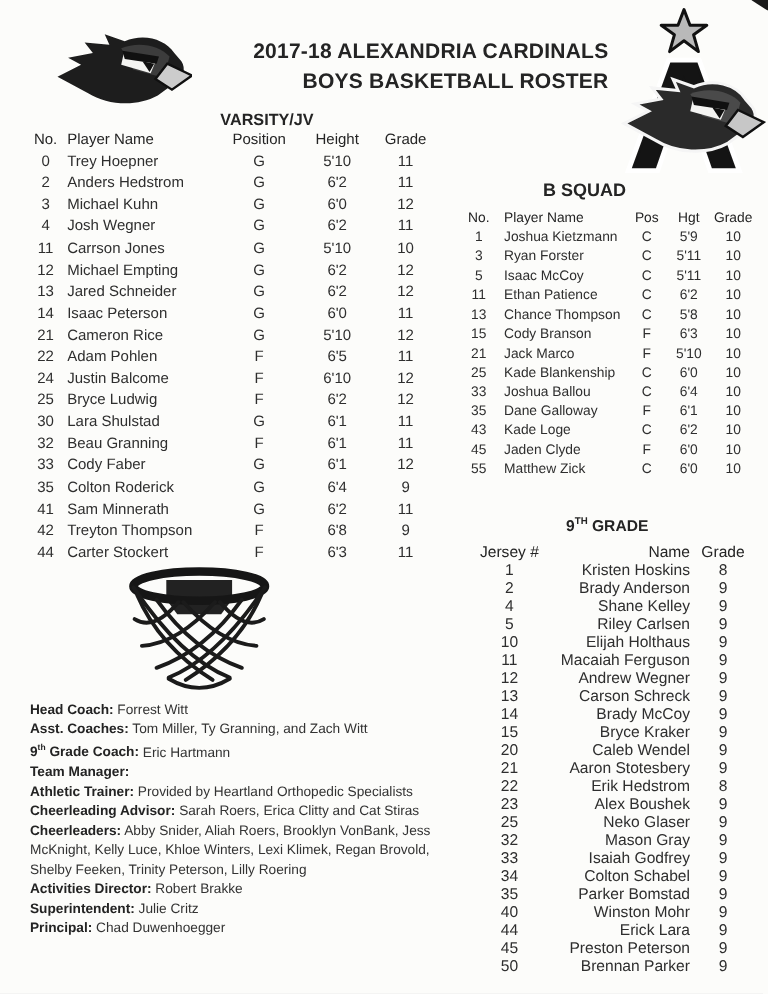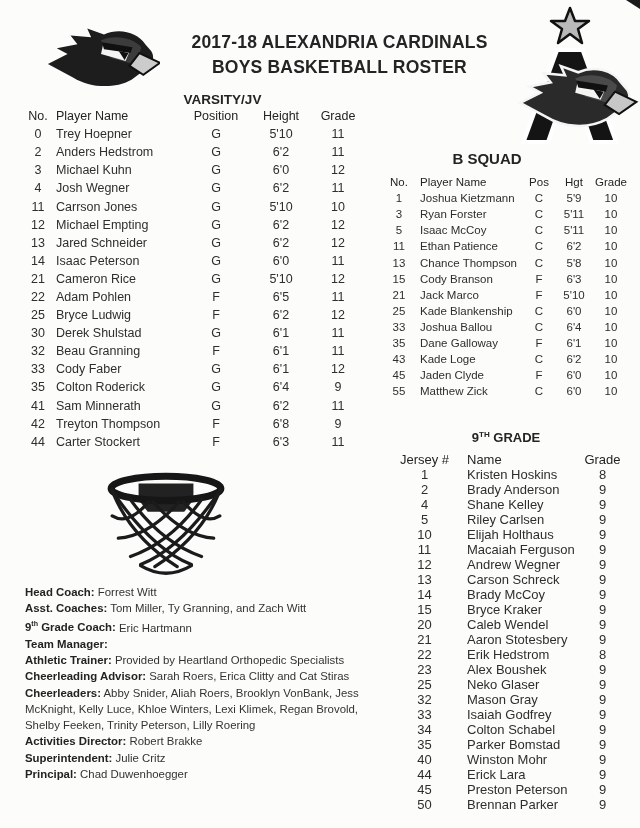--- a/index.html
+++ b/index.html
@@ -8,21 +8,21 @@
     background:#e9e9e9;
     font-family:"Liberation Sans", sans-serif;
     color:#2e2e2e;
     -webkit-font-smoothing:antialiased;
   }
   #page {
     position:relative; width:640px; height:828px;
     background:#fcfcfa; overflow:hidden;
   }
   
-  .title-block { position:absolute; left:172px; top:30px; width:335px; text-align:center; }
+  .title-block { position:absolute; left:172px; top:30px; width:335px; text-align:right; }
   .title-line { font-size:17.5px; font-weight:bold; color:#242424; line-height:25px; letter-spacing:.2px; }
   .logo-left  { position:absolute; left:42px;  top:20px; width:118px; height:75px; }
   .logo-right { position:absolute; left:500px; top:6px;  width:140px; height:150px; }
   .hoop       { position:absolute; left:100px; top:466px; width:132px; height:116px; }
   .scan-mark  { position:absolute; right:0; top:0; width:14px; height:9px;
                 background:#1a1a1a; clip-path:polygon(100% 0,0 0,100% 100%); }
 
   
   .sec-head { position:absolute; font-weight:bold; color:#242424; text-align:center; }
   #varsity-head { left:130px; top:92px;  width:185px; font-size:13.5px; }
@@ -47,21 +47,21 @@
   #bsquad-table th, #bsquad-table td { height:16.1px; text-align:center; }
   #bsquad-table th:nth-child(1), #bsquad-table td:nth-child(1) { width:42px; }
   #bsquad-table th:nth-child(2), #bsquad-table td:nth-child(2) { width:102px; text-align:left; }
   #bsquad-table th:nth-child(3), #bsquad-table td:nth-child(3) { width:34px; }
   #bsquad-table th:nth-child(4), #bsquad-table td:nth-child(4) { width:36px;margin-left:32px; }
   #bsquad-table th:nth-child(5), #bsquad-table td:nth-child(5) { width:38px; }
 
   #ninth-table { left:382px; top:452px; width:248px; font-size:13px; }
   #ninth-table th, #ninth-table td { height:14.7px; text-align:center; }
   #ninth-table th:nth-child(1), #ninth-table td:nth-child(1) { width:85px; }
-  #ninth-table th:nth-child(2), #ninth-table td:nth-child(2) { width:108px; text-align:left; }
+  #ninth-table th:nth-child(2), #ninth-table td:nth-child(2) { width:108px; text-align:right; }
   #ninth-table th:nth-child(3), #ninth-table td:nth-child(3) { width:55px; }
 
   
   #staff { position:absolute; left:25px; top:584px; width:348px;
            font-size:11.4px; line-height:16.3px; color:#333; }
   #staff b { color:#232323; }
 </style>
 </head>
 <body>
 
@@ -176,29 +176,36 @@
           <td>12</td>
         </tr>
         <tr>
           <td>22</td>
           <td>Adam Pohlen</td>
           <td>F</td>
           <td>6'5</td>
           <td>11</td>
         </tr>
         <tr>
+          <td>24</td>
+          <td>Justin Balcome</td>
+          <td>F</td>
+          <td>6'10</td>
+          <td>12</td>
+        </tr>
+        <tr>
           <td>25</td>
           <td>Bryce Ludwig</td>
           <td>F</td>
           <td>6'2</td>
           <td>12</td>
         </tr>
         <tr>
           <td>30</td>
-          <td>Derek Shulstad</td>
+          <td>Lara Shulstad</td>
           <td>G</td>
           <td>6'1</td>
           <td>11</td>
         </tr>
         <tr>
           <td>32</td>
           <td>Beau Granning</td>
           <td>F</td>
           <td>6'1</td>
           <td>11</td>

